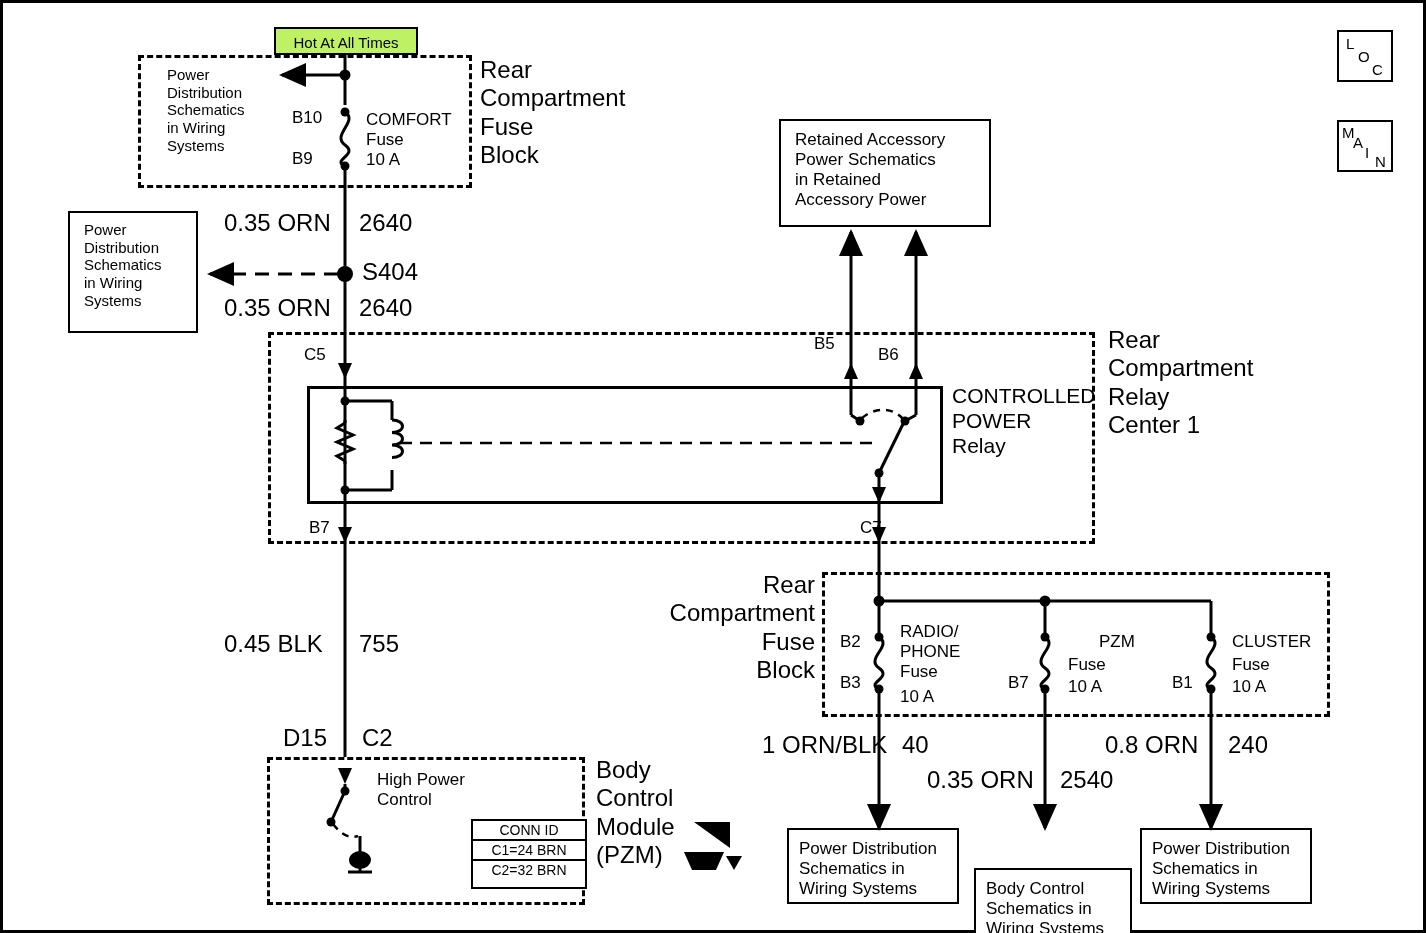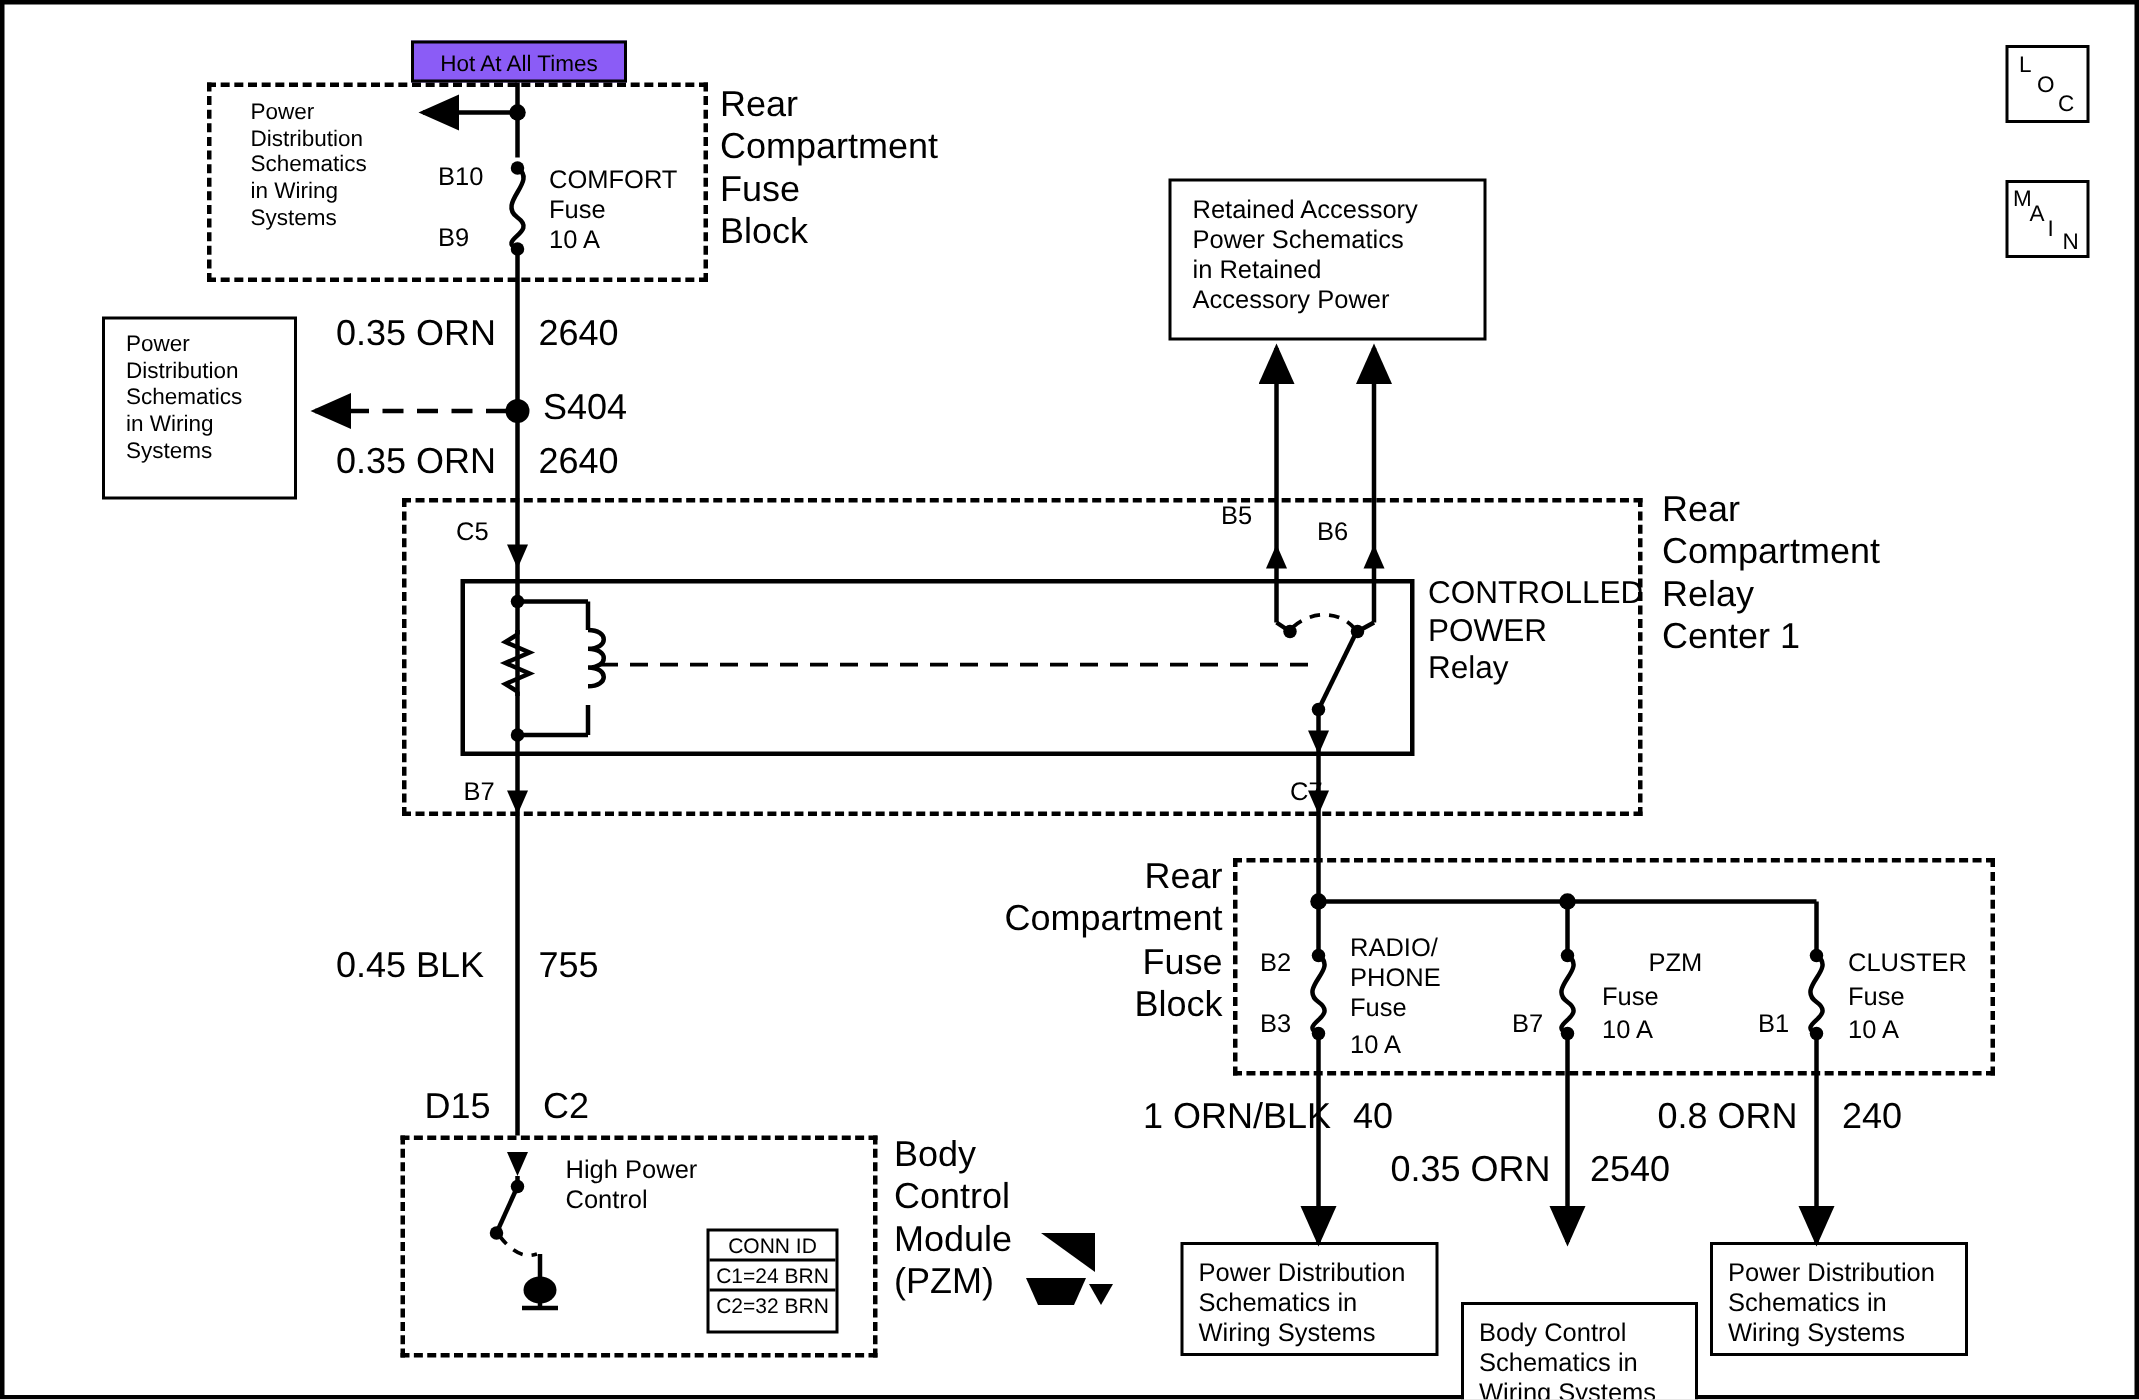--- a/index.html
+++ b/index.html
@@ -50,21 +50,21 @@
     position: absolute;
     left: 0; top: 0;
     width: 1426px;
     height: 933px;
     pointer-events: none;
   }
   .label-box {
     position: absolute;
     border: 2px solid #000;
     box-sizing: border-box;
-    background: #8b5cf6;
+    background: #bef264;
     text-align: center;
     font-size: 15px;
     padding: 2px 6px;
   }
   .lbl-sm { font-size: 15px; }
   .lbl-md { font-size: 17px; }
   .lbl-lg { font-size: 21px; }
   .lbl-xl { font-size: 24px; }
   .loc-box {
     position: absolute;
@@ -171,21 +171,21 @@
   <span class="txt lbl-xl" style="left:362px; top:724px;">C2</span>
 
   <div class="dashbox" style="left:267px; top:757px; width:318px; height:148px;"></div>
   <div class="txt lbl-md" style="left:377px; top:770px; white-space:pre-line;">High Power
 Control</div>
   <div class="txt lbl-xl" style="left:596px; top:756px; white-space:pre-line;">Body
 Control
 Module
 (PZM)</div>
 
-  <div class="conn-id" style="left:471px; top:819px; width:88px; height:70px;">
+  <div class="conn-id" style="left:471px; top:819px; width:116px; height:70px;">
     <div>CONN ID</div>
     <div>C1=24 BRN</div>
     <div>C2=32 BRN</div>
   </div>
 
   <div class="dashbox" style="left:822px; top:572px; width:508px; height:145px;"></div>
   <div class="txt lbl-xl" style="left:655px; top:571px; white-space:pre-line; text-align:right; width:160px;">Rear
 Compartment
 Fuse
 Block</div>

